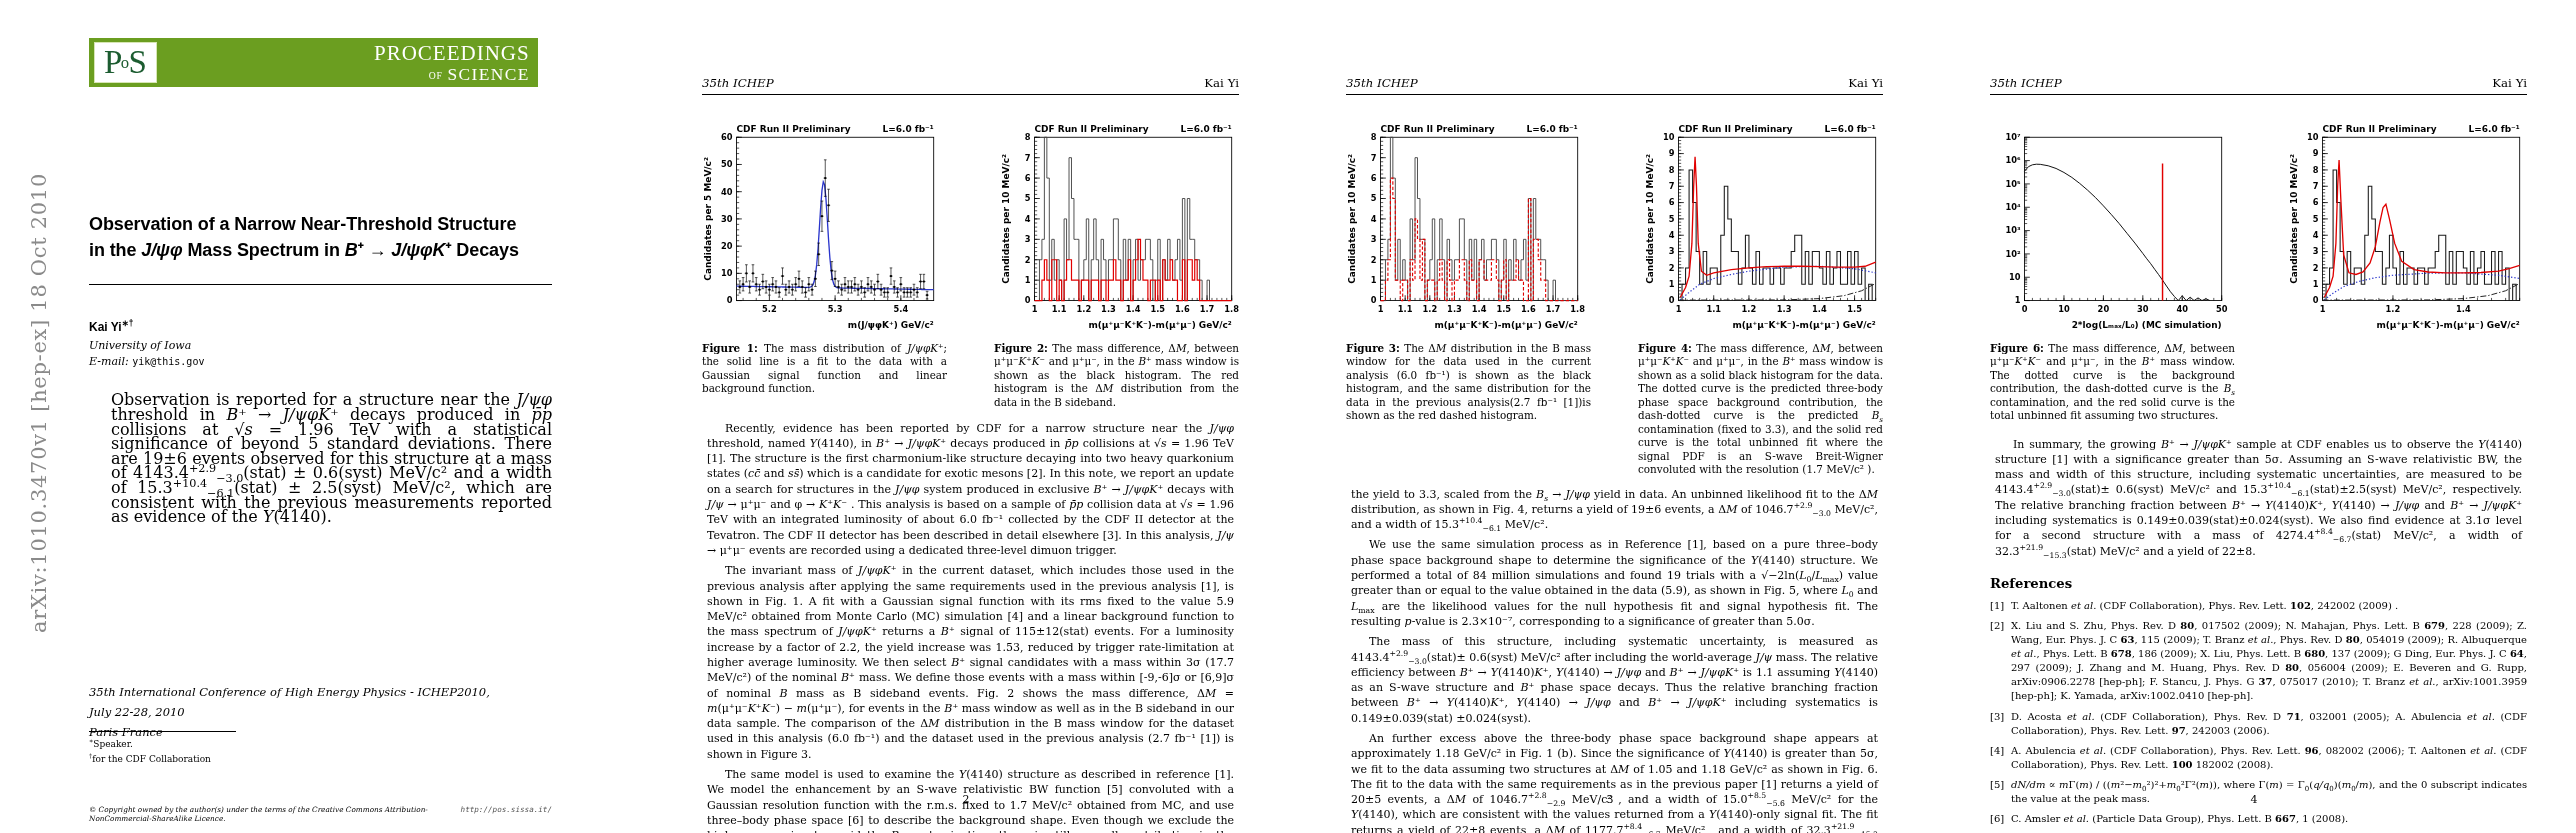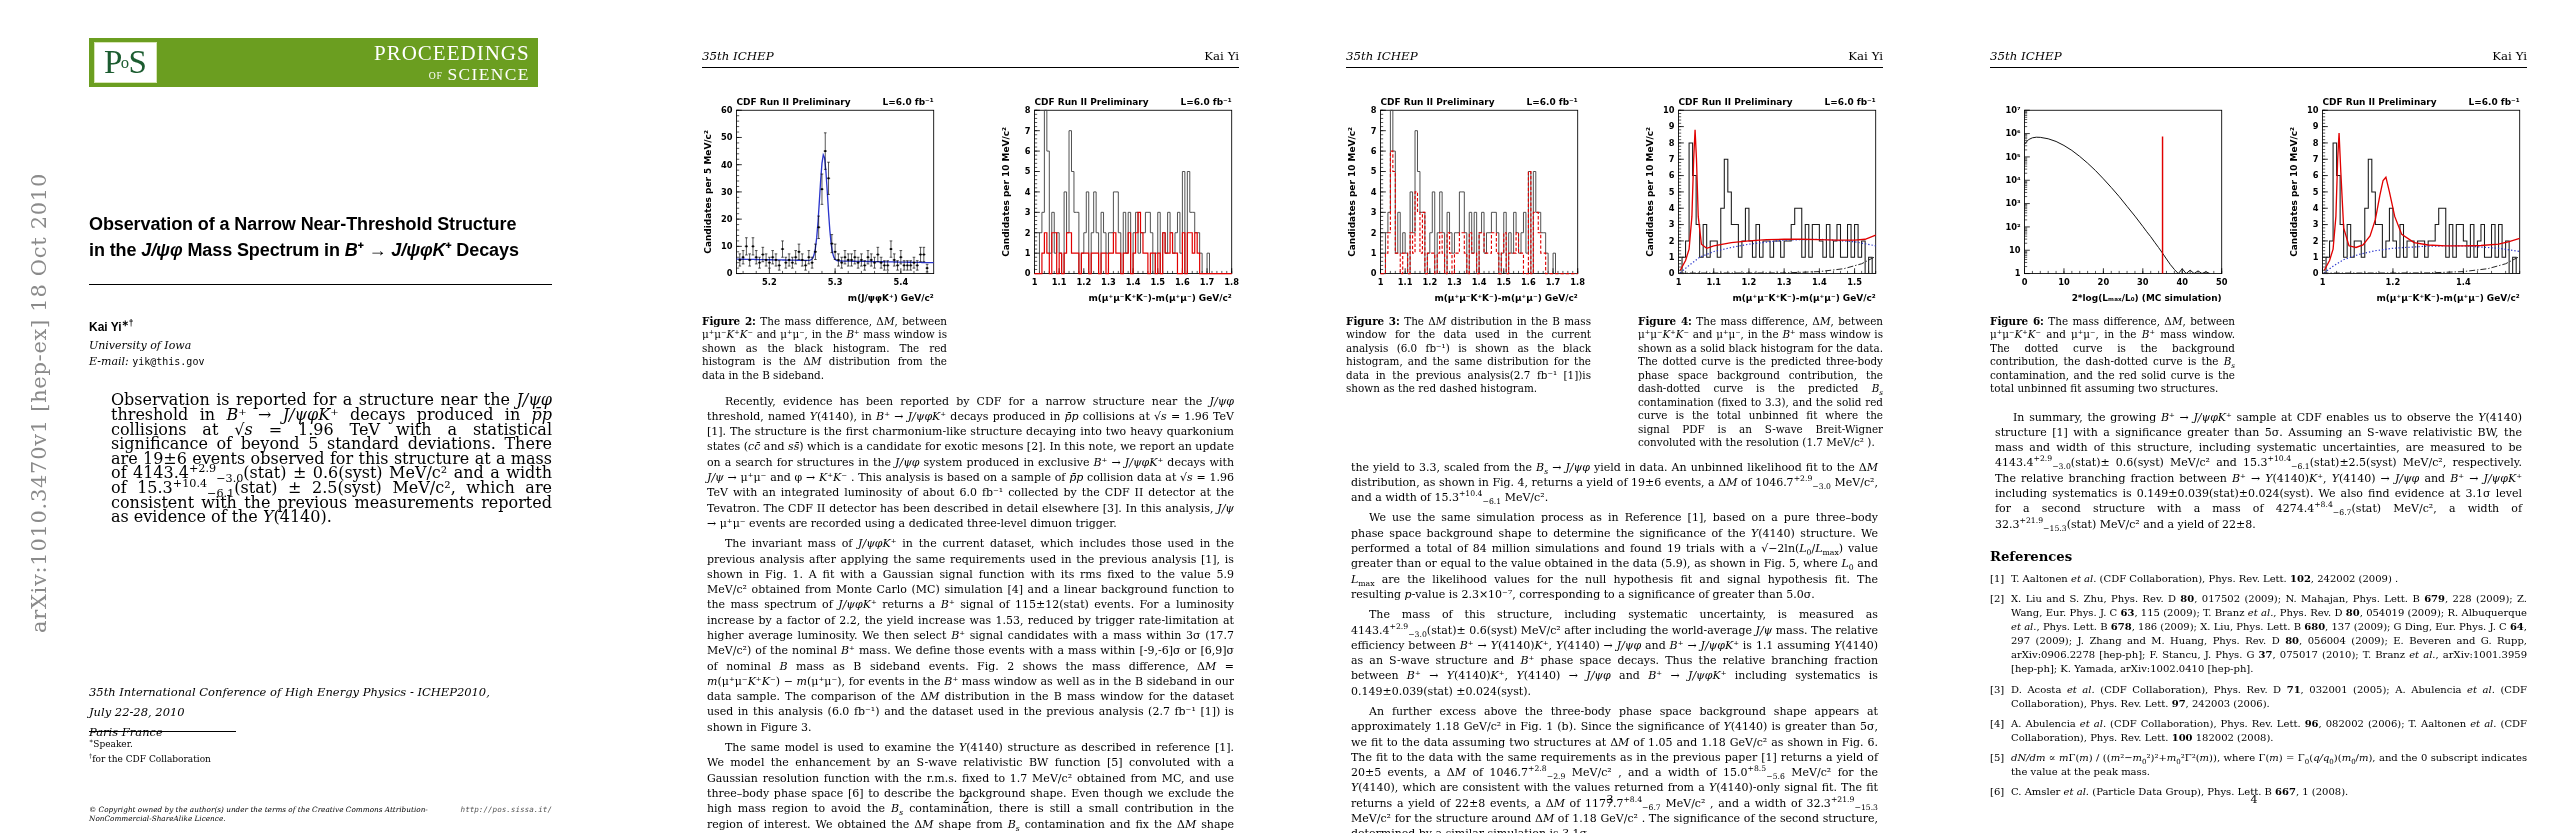--- a/index.html
+++ b/index.html
@@ -1,20 +1,20 @@
 <!DOCTYPE html>
 <html style="font-size:11px"><head>
 <meta charset="utf-8">
 <style>
   html,body{margin:0;padding:0;background:#fff;}
   body{width:2576px;height:834px;font-family:"DejaVu Serif","Liberation Serif",serif;color:#000;}
   .sheet{display:flex;width:2576px;height:834px;background:#fff;}
   .page{position:relative;width:644px;height:834px;flex:0 0 644px;box-sizing:border-box;background:#fff;overflow:hidden;}
   .page.p1{padding:38px 92px 0 89px;}
-  .page.pn{padding:49px 49px 0 58px;}
+  .page.pn{padding:76px 49px 0 58px;}
 
   
   .arxiv{position:absolute;left:39px;top:403px;transform:translate(-50%,-50%) rotate(-90deg);
          white-space:nowrap;color:#8a8a8a;font-size:21px;letter-spacing:0.7px;}
   .banner{position:relative;width:449px;height:49px;background:#6b9e20;}
   .logo-box{position:absolute;left:4.9px;top:4.2px;bottom:4.2px;width:61px;background:#fff;
             display:flex;align-items:center;justify-content:center;border:0.7px solid #d7e6b4;}
   .logo-box span{font-family:"Liberation Serif",serif;color:#1c5c30;line-height:1;}
   .lp,.ls{font-size:33px;}
   .lo{font-size:16.7px;margin:1.4px -0.7px 0 -1.4px;}
@@ -589,20 +589,21 @@
             <line x1="52" y1="38.29999999999987" x2="56" y2="38.29999999999987" stroke="#000"></line>
             <line x1="52" y1="32.149999999999864" x2="56" y2="32.149999999999864" stroke="#000"></line>
             <line x1="52" y1="25.999999999999886" x2="56" y2="25.999999999999886" stroke="#000"></line>
             <text x="349" y="314" font-size="13.5" font-weight="bold" text-anchor="end" font-family="DejaVu Sans,Liberation Sans,sans-serif" fill="#000">m(μ⁺μ⁻K⁺K⁻)-m(μ⁺μ⁻)  GeV/c²</text>
             <text transform="translate(13 149) rotate(-90)" font-size="13.5" font-weight="bold" text-anchor="middle" font-family="DejaVu Sans,Liberation Sans,sans-serif" fill="#000">Candidates per 10 MeV/c²</text>
             <path d="M 52 272 L 52 272 L 55.712500000000006 272 L 55.712500000000006 272 L 59.425000000000004 272 L 59.425000000000004 210.5 L 63.13750000000001 210.5 L 63.13750000000001 179.75 L 66.85000000000001 179.75 L 66.85000000000001 26 L 70.56250000000001 26 L 70.56250000000001 87.5 L 74.27500000000002 87.5 L 74.27500000000002 241.25 L 77.98750000000003 241.25 L 77.98750000000003 179.75 L 81.70000000000003 179.75 L 81.70000000000003 241.25 L 85.41250000000002 241.25 L 85.41250000000002 210.5 L 89.12500000000003 210.5 L 89.12500000000003 241.25 L 92.83750000000003 241.25 L 92.83750000000003 272 L 96.55000000000004 272 L 96.55000000000004 149 L 100.26250000000005 149 L 100.26250000000005 210.5 L 103.97500000000005 210.5 L 103.97500000000005 56.75 L 107.68750000000006 56.75 L 107.68750000000006 118.25 L 111.40000000000006 118.25 L 111.40000000000006 179.75 L 115.11250000000005 179.75 L 115.11250000000005 179.75 L 118.82500000000006 179.75 L 118.82500000000006 272 L 122.53750000000007 272 L 122.53750000000007 241.25 L 126.25000000000007 241.25 L 126.25000000000007 210.5 L 129.96250000000006 210.5 L 129.96250000000006 149 L 133.67500000000007 149 L 133.67500000000007 272 L 137.38750000000007 272 L 137.38750000000007 210.5 L 141.10000000000008 210.5 L 141.10000000000008 149 L 144.81250000000009 149 L 144.81250000000009 210.5 L 148.5250000000001 210.5 L 148.5250000000001 272 L 152.23750000000007 272 L 152.23750000000007 179.75 L 155.9500000000001 179.75 L 155.9500000000001 210.5 L 159.66250000000008 210.5 L 159.66250000000008 241.25 L 163.3750000000001 241.25 L 163.3750000000001 210.5 L 167.0875000000001 210.5 L 167.0875000000001 210.5 L 170.80000000000013 210.5 L 170.80000000000013 149 L 174.5125000000001 149 L 174.5125000000001 149 L 178.2250000000001 149 L 178.2250000000001 210.5 L 181.9375000000001 210.5 L 181.9375000000001 272 L 185.65000000000012 272 L 185.65000000000012 179.75 L 189.36250000000013 179.75 L 189.36250000000013 241.25 L 193.07500000000013 241.25 L 193.07500000000013 179.75 L 196.78750000000014 179.75 L 196.78750000000014 272 L 200.50000000000014 272 L 200.50000000000014 210.5 L 204.21250000000012 210.5 L 204.21250000000012 179.75 L 207.92500000000013 179.75 L 207.92500000000013 241.25 L 211.63750000000013 241.25 L 211.63750000000013 210.5 L 215.35000000000014 210.5 L 215.35000000000014 210.5 L 219.06250000000014 210.5 L 219.06250000000014 179.75 L 222.77500000000015 179.75 L 222.77500000000015 179.75 L 226.48750000000013 179.75 L 226.48750000000013 210.5 L 230.20000000000016 210.5 L 230.20000000000016 272 L 233.91250000000014 272 L 233.91250000000014 241.25 L 237.62500000000017 241.25 L 237.62500000000017 179.75 L 241.33750000000015 179.75 L 241.33750000000015 272 L 245.05000000000018 272 L 245.05000000000018 210.5 L 248.76250000000016 210.5 L 248.76250000000016 241.25 L 252.47500000000016 241.25 L 252.47500000000016 179.75 L 256.18750000000017 179.75 L 256.18750000000017 210.5 L 259.9000000000002 210.5 L 259.9000000000002 241.25 L 263.6125000000002 241.25 L 263.6125000000002 210.5 L 267.32500000000016 210.5 L 267.32500000000016 179.75 L 271.03750000000014 179.75 L 271.03750000000014 241.25 L 274.7500000000002 241.25 L 274.7500000000002 118.25 L 278.4625000000002 118.25 L 278.4625000000002 272 L 282.1750000000002 272 L 282.1750000000002 118.25 L 285.88750000000016 118.25 L 285.88750000000016 179.75 L 289.60000000000025 179.75 L 289.60000000000025 179.75 L 293.3125000000002 179.75 L 293.3125000000002 210.5 L 297.0250000000002 210.5 L 297.0250000000002 210.5 L 300.7375000000002 210.5 L 300.7375000000002 241.25 L 304.4500000000002 241.25 L 304.4500000000002 272 L 308.1625000000002 272 L 308.1625000000002 272 L 311.8750000000002 272 L 311.8750000000002 241.25 L 315.5875000000002 241.25 L 315.5875000000002 272 L 319.30000000000024 272 L 319.30000000000024 272 L 323.0125000000002 272 L 323.0125000000002 272 L 326.72500000000025 272 L 326.72500000000025 272 L 330.4375000000002 272 L 330.4375000000002 272 L 334.15000000000026 272 L 334.15000000000026 272 L 337.86250000000024 272 L 337.86250000000024 272 L 341.5750000000003 272 L 341.5750000000003 272 L 345.28750000000025 272 L 345.28750000000025 272 L 349.0000000000003 272 L 349.0000000000003 272" fill="none" stroke="#444444" stroke-width="1.4"></path>
             <path d="M 52 272 L 52 272 L 55.712500000000006 272 L 55.712500000000006 272 L 59.425000000000004 272 L 59.425000000000004 272 L 63.13750000000001 272 L 63.13750000000001 241.25 L 66.85000000000001 241.25 L 66.85000000000001 210.5 L 70.56250000000001 210.5 L 70.56250000000001 241.25 L 74.27500000000002 241.25 L 74.27500000000002 272 L 77.98750000000003 272 L 77.98750000000003 210.5 L 81.70000000000003 210.5 L 81.70000000000003 210.5 L 85.41250000000002 210.5 L 85.41250000000002 272 L 89.12500000000003 272 L 89.12500000000003 241.25 L 92.83750000000003 241.25 L 92.83750000000003 272 L 96.55000000000004 272 L 96.55000000000004 241.25 L 100.26250000000005 241.25 L 100.26250000000005 210.5 L 103.97500000000005 210.5 L 103.97500000000005 210.5 L 107.68750000000006 210.5 L 107.68750000000006 241.25 L 111.40000000000006 241.25 L 111.40000000000006 241.25 L 115.11250000000005 241.25 L 115.11250000000005 241.25 L 118.82500000000006 241.25 L 118.82500000000006 272 L 122.53750000000007 272 L 122.53750000000007 241.25 L 126.25000000000007 241.25 L 126.25000000000007 241.25 L 129.96250000000006 241.25 L 129.96250000000006 241.25 L 133.67500000000007 241.25 L 133.67500000000007 272 L 137.38750000000007 272 L 137.38750000000007 241.25 L 141.10000000000008 241.25 L 141.10000000000008 241.25 L 144.81250000000009 241.25 L 144.81250000000009 241.25 L 148.5250000000001 241.25 L 148.5250000000001 272 L 152.23750000000007 272 L 152.23750000000007 241.25 L 155.9500000000001 241.25 L 155.9500000000001 241.25 L 159.66250000000008 241.25 L 159.66250000000008 272 L 163.3750000000001 272 L 163.3750000000001 241.25 L 167.0875000000001 241.25 L 167.0875000000001 241.25 L 170.80000000000013 241.25 L 170.80000000000013 210.5 L 174.5125000000001 210.5 L 174.5125000000001 241.25 L 178.2250000000001 241.25 L 178.2250000000001 241.25 L 181.9375000000001 241.25 L 181.9375000000001 272 L 185.65000000000012 272 L 185.65000000000012 241.25 L 189.36250000000013 241.25 L 189.36250000000013 241.25 L 193.07500000000013 241.25 L 193.07500000000013 210.5 L 196.78750000000014 210.5 L 196.78750000000014 272 L 200.50000000000014 272 L 200.50000000000014 241.25 L 204.21250000000012 241.25 L 204.21250000000012 210.5 L 207.92500000000013 210.5 L 207.92500000000013 179.75 L 211.63750000000013 179.75 L 211.63750000000013 210.5 L 215.35000000000014 210.5 L 215.35000000000014 241.25 L 219.06250000000014 241.25 L 219.06250000000014 241.25 L 222.77500000000015 241.25 L 222.77500000000015 272 L 226.48750000000013 272 L 226.48750000000013 241.25 L 230.20000000000016 241.25 L 230.20000000000016 241.25 L 233.91250000000014 241.25 L 233.91250000000014 272 L 237.62500000000017 272 L 237.62500000000017 241.25 L 241.33750000000015 241.25 L 241.33750000000015 272 L 245.05000000000018 272 L 245.05000000000018 210.5 L 248.76250000000016 210.5 L 248.76250000000016 241.25 L 252.47500000000016 241.25 L 252.47500000000016 241.25 L 256.18750000000017 241.25 L 256.18750000000017 210.5 L 259.9000000000002 210.5 L 259.9000000000002 241.25 L 263.6125000000002 241.25 L 263.6125000000002 241.25 L 267.32500000000016 241.25 L 267.32500000000016 272 L 271.03750000000014 272 L 271.03750000000014 272 L 274.7500000000002 272 L 274.7500000000002 210.5 L 278.4625000000002 210.5 L 278.4625000000002 272 L 282.1750000000002 272 L 282.1750000000002 210.5 L 285.88750000000016 210.5 L 285.88750000000016 210.5 L 289.60000000000025 210.5 L 289.60000000000025 241.25 L 293.3125000000002 241.25 L 293.3125000000002 210.5 L 297.0250000000002 210.5 L 297.0250000000002 241.25 L 300.7375000000002 241.25 L 300.7375000000002 272 L 304.4500000000002 272 L 304.4500000000002 272 L 308.1625000000002 272 L 308.1625000000002 272 L 311.8750000000002 272 L 311.8750000000002 272 L 315.5875000000002 272 L 315.5875000000002 272 L 319.30000000000024 272 L 319.30000000000024 272 L 323.0125000000002 272 L 323.0125000000002 272 L 326.72500000000025 272 L 326.72500000000025 272 L 330.4375000000002 272 L 330.4375000000002 272 L 334.15000000000026 272 L 334.15000000000026 272 L 337.86250000000024 272 L 337.86250000000024 272 L 341.5750000000003 272 L 341.5750000000003 272 L 345.28750000000025 272 L 345.28750000000025 272 L 349.0000000000003 272 L 349.0000000000003 272" fill="none" stroke="#e10000" stroke-width="1.8"></path>
           </svg></div>
     </div>
     <div class="caprow cap2">
+      <div class="figcap"><b>Figure 1:</b> <span>The mass distribution of <i>J/ψφK</i>⁺; the solid line is a fit to the data with a Gaussian signal function and linear background function.</span></div>
       <div class="figcap"><b>Figure 2:</b> <span>The mass difference, Δ<i>M</i>, between μ⁺μ⁻<i>K</i>⁺<i>K</i>⁻ and μ⁺μ⁻, in the <i>B</i>⁺ mass window is shown as the black histogram. The red histogram is the Δ<i>M</i> distribution from the data in the B sideband.</span></div>
     </div>
     <div class="bodytext">
       <p>Recently, evidence has been reported by CDF for a narrow structure near the <i>J/ψφ</i> threshold, named <i>Y</i>(4140), in <i>B</i>⁺ → <i>J/ψφK</i>⁺ decays produced in <i>p̄p</i> collisions at √<i>s</i> = 1.96 TeV [1]. The structure is the first charmonium-like structure decaying into two heavy quarkonium states (<i>cc̄</i> and <i>ss̄</i>) which is a candidate for exotic mesons [2]. In this note, we report an update on a search for structures in the <i>J/ψφ</i> system produced in exclusive <i>B</i>⁺ → <i>J/ψφK</i>⁺ decays with <i>J/ψ</i> → μ⁺μ⁻ and φ → <i>K</i>⁺<i>K</i>⁻ . This analysis is based on a sample of <i>p̄p</i> collision data at √<i>s</i> = 1.96 TeV with an integrated luminosity of about 6.0 fb⁻¹ collected by the CDF II detector at the Tevatron. The CDF II detector has been described in detail elsewhere [3]. In this analysis, <i>J/ψ</i> → μ⁺μ⁻ events are recorded using a dedicated three-level dimuon trigger.</p>
       <p>The invariant mass of <i>J/ψφK</i>⁺ in the current dataset, which includes those used in the previous analysis after applying the same requirements used in the previous analysis [1], is shown in Fig. 1. A fit with a Gaussian signal function with its rms fixed to the value 5.9 MeV/c² obtained from Monte Carlo (MC) simulation [4] and a linear background function to the mass spectrum of <i>J/ψφK</i>⁺ returns a <i>B</i>⁺ signal of 115±12(stat) events. For a luminosity increase by a factor of 2.2, the yield increase was 1.53, reduced by trigger rate-limitation at higher average luminosity. We then select <i>B</i>⁺ signal candidates with a mass within 3σ (17.7 MeV/c²) of the nominal <i>B</i>⁺ mass. We define those events with a mass within [-9,-6]σ or [6,9]σ of nominal <i>B</i> mass as B sideband events. Fig. 2 shows the mass difference, Δ<i>M</i> = <i>m</i>(μ⁺μ⁻<i>K</i>⁺<i>K</i>⁻) − <i>m</i>(μ⁺μ⁻), for events in the <i>B</i>⁺ mass window as well as in the B sideband in our data sample. The comparison of the Δ<i>M</i> distribution in the B mass window for the dataset used in this analysis (6.0 fb⁻¹) and the dataset used in the previous analysis (2.7 fb⁻¹ [1]) is shown in Figure 3.</p>
       <p>The same model is used to examine the <i>Y</i>(4140) structure as described in reference [1]. We model the enhancement by an S-wave relativistic BW function [5] convoluted with a Gaussian resolution function with the r.m.s. fixed to 1.7 MeV/c² obtained from MC, and use three–body phase space [6] to describe the background shape. Even though we exclude the high mass region to avoid the <i>B<sub>s</sub></i> contamination, there is still a small contribution in the region of interest. We obtained the Δ<i>M</i> shape from <i>B<sub>s</sub></i> contamination and fix the Δ<i>M</i> shape obtained from <i>B<sub>s</sub></i> MC simulation, and</p>
     </div>
     <div class="pageno">2</div>
   </div>
 

